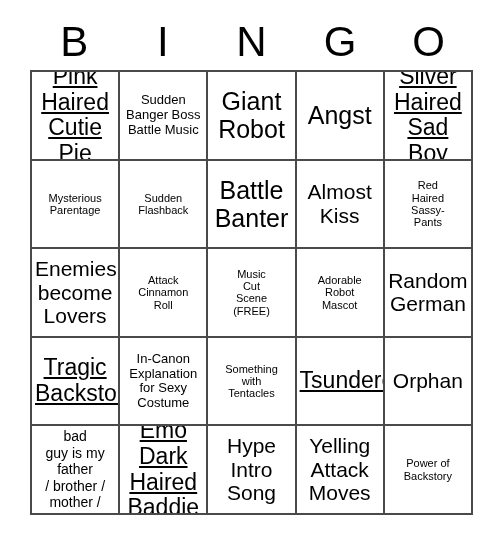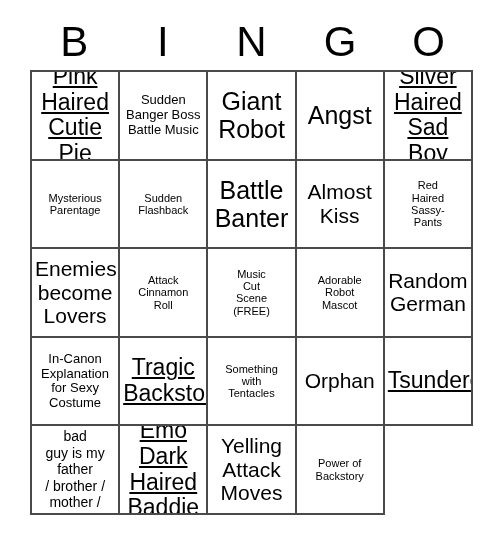--- a/index.html
+++ b/index.html
@@ -168,55 +168,60 @@
     <div class="cell fs-m">
       <span class="cell-text">Adorable
 Robot
 Mascot</span>
     </div>
     <div class="cell fs-xl">
       <span class="cell-text">Random
 German</span>
     </div>
 
+    <div class="cell fs-l">
+      <span class="cell-text">Tragic
+Backstory</span>
+    </div>
     <div class="cell fs-s">
       <span class="cell-text">In-Canon
 Explanation
 for Sexy
 Costume</span>
     </div>
-    <div class="cell fs-l">
-      <span class="cell-text">Tragic
-Backstory</span>
-    </div>
     <div class="cell fs-m">
       <span class="cell-text">Something
 with
 Tentacles</span>
     </div>
+    <div class="cell fs-l">
+      <span class="cell-text">Tsundere</span>
+    </div>
     <div class="cell fs-xl">
       <span class="cell-text">Orphan</span>
-    </div>
-    <div class="cell fs-l">
-      <span class="cell-text">Tsundere</span>
     </div>
 
     <div class="cell fs-xs">
       <span class="cell-text">Oh no! The bad
 guy is my father
 / brother /
 mother /
 childhood friend</span>
     </div>
     <div class="cell fs-l">
       <span class="cell-text">Emo Dark
 Haired
 Baddie</span>
     </div>
     <div class="cell fs-xl">
+      <span class="cell-text">Hype
+Intro
+Song</span>
+    </div>
+    <div class="cell fs-xl">
       <span class="cell-text">Yelling
 Attack
 Moves</span>
     </div>
     <div class="cell fs-m">
       <span class="cell-text">Power of
 Backstory</span>
     </div>
 
   </div>

